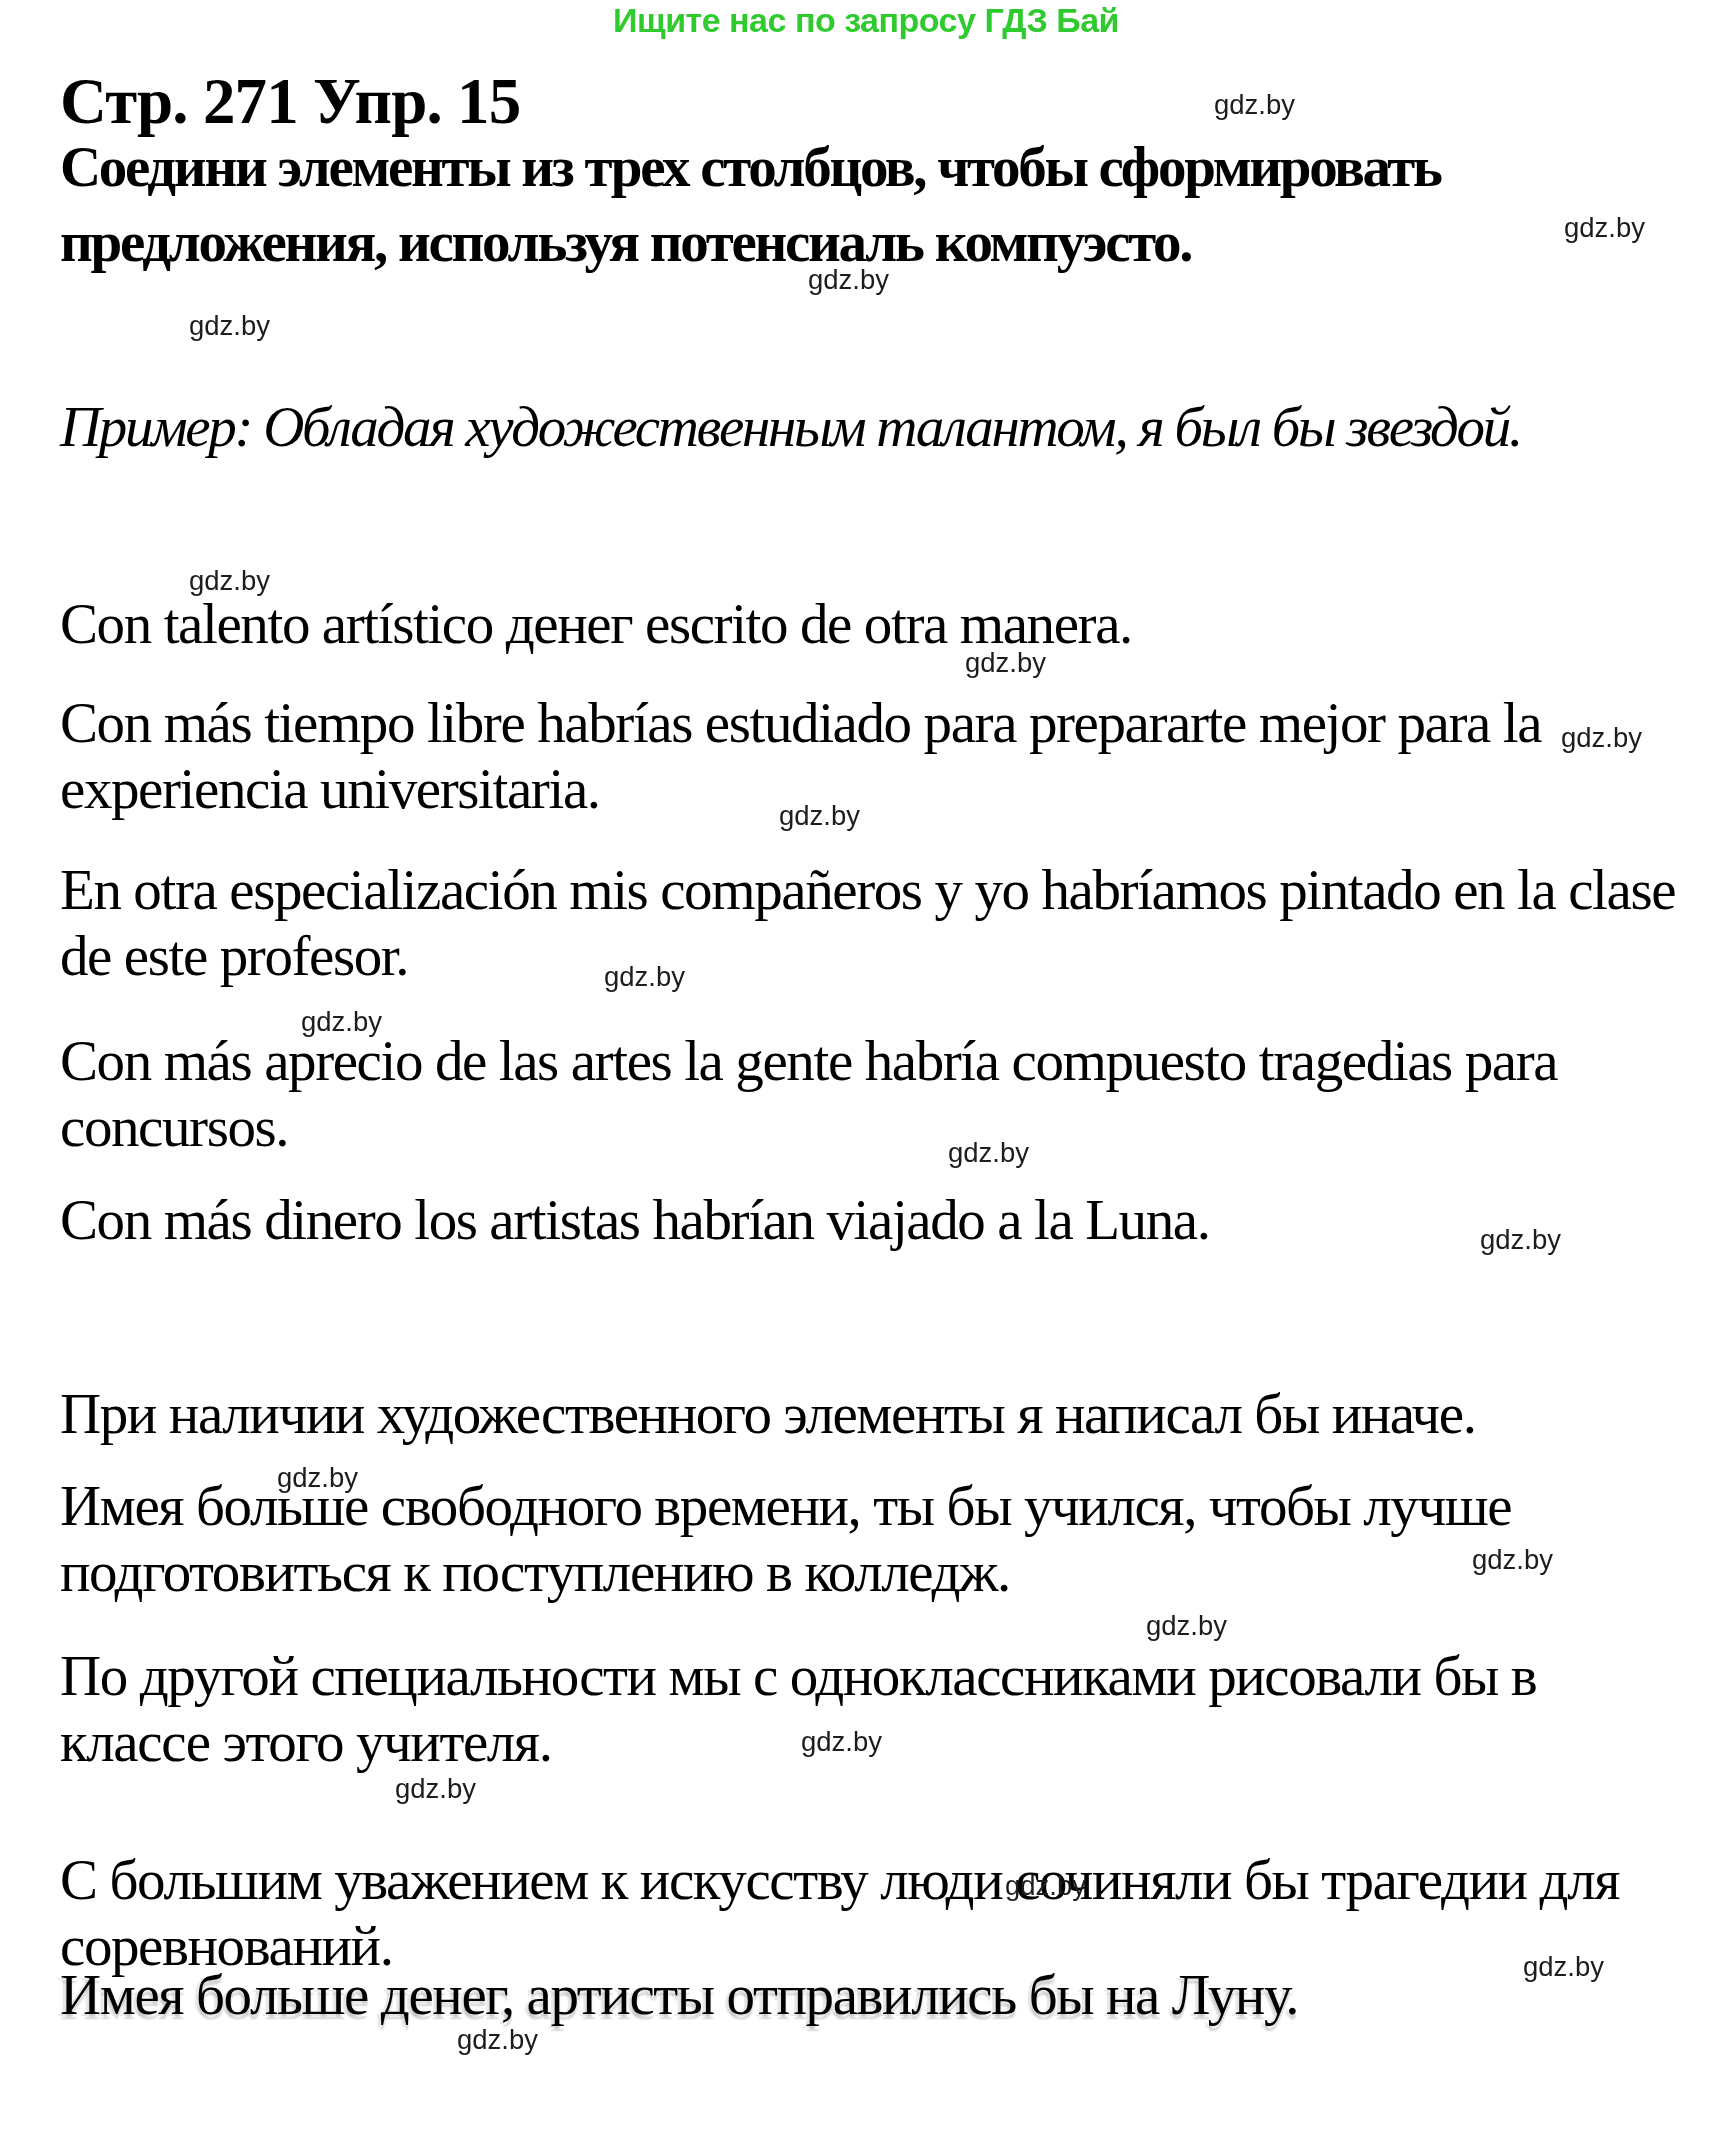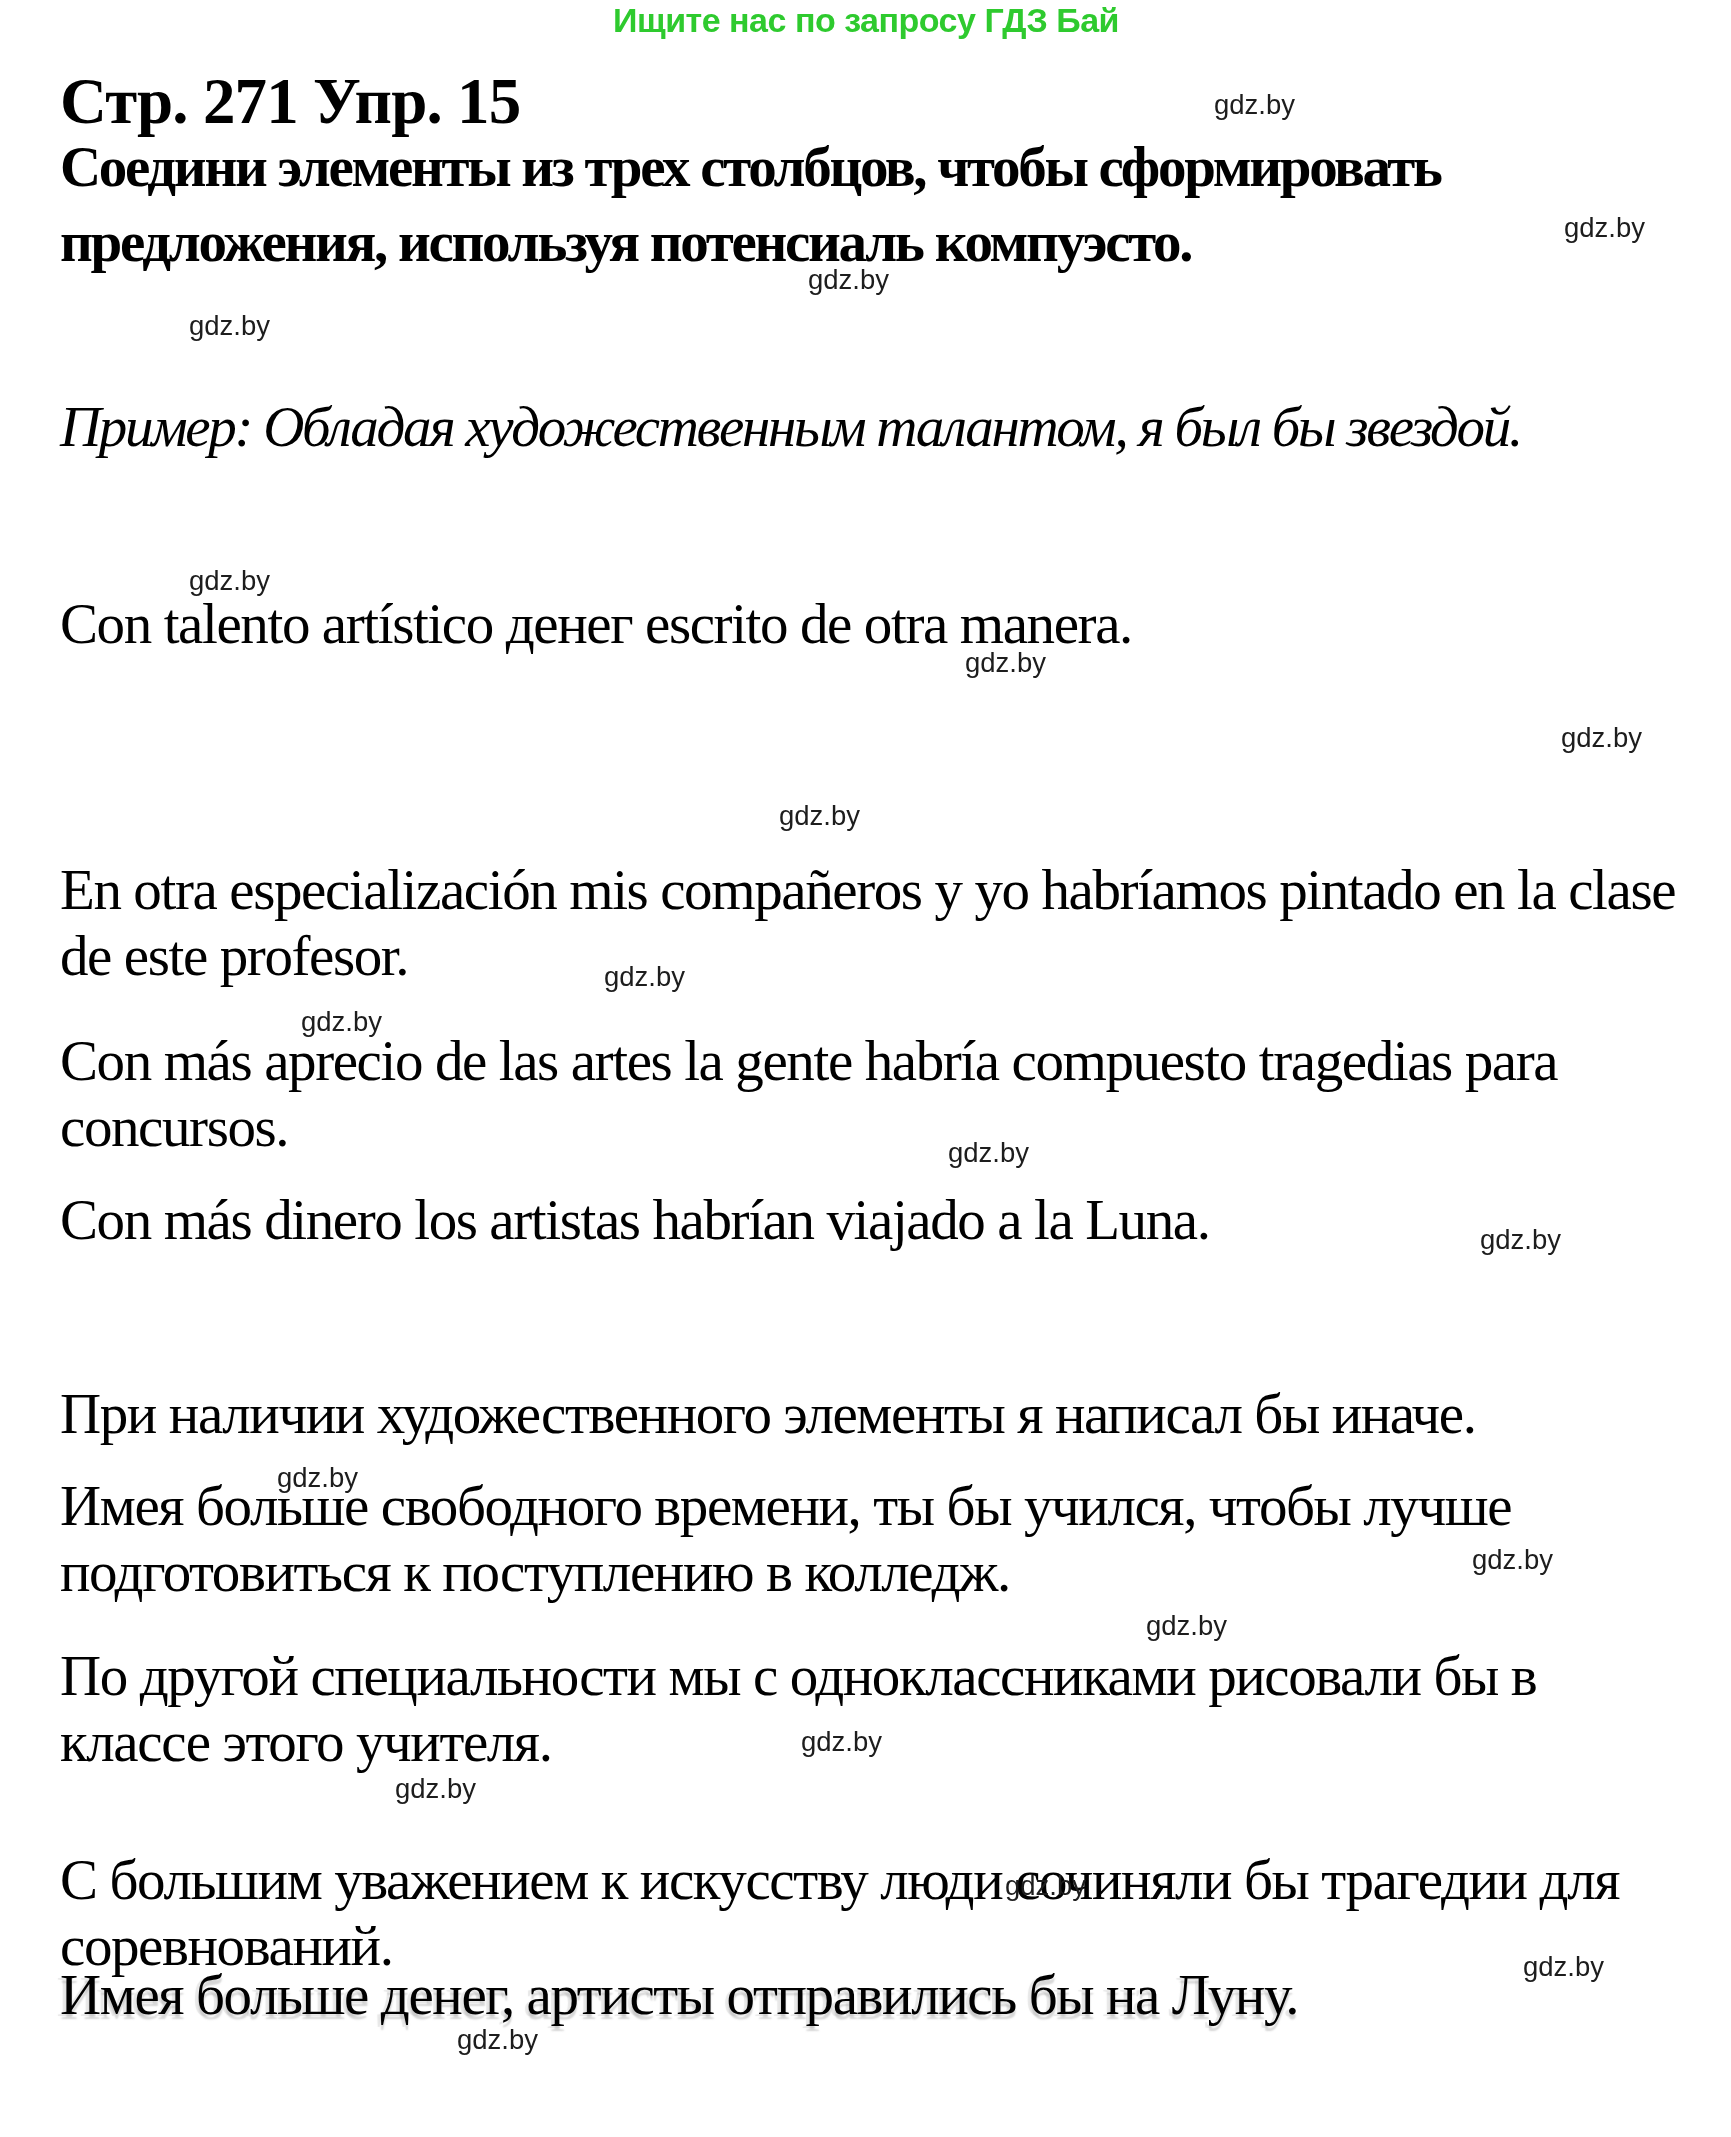--- a/index.html
+++ b/index.html
@@ -112,20 +112,22 @@
   <div class="banner" style="color: rgb(46, 202, 46);">Ищите нас по запросу ГДЗ Бай</div>
 
   <h1 class="title">Стр. 271 Упр. 15</h1>
 
   <p class="task">Соедини элементы из трех столбцов, чтобы сформировать
 предложения, используя потенсиаль компуэсто.</p>
 
   <p class="example">Пример: Обладая художественным талантом, я был бы звездой.</p>
 
   <p class="para p-es-0">Con talento artístico денег escrito de otra manera.</p>
+  <p class="para p-es-1">Con más tiempo libre habrías estudiado para prepararte mejor para la
+experiencia universitaria.</p>
   <p class="para p-es-2">En otra especialización mis compañeros y yo habríamos pintado en la clase
 de este profesor.</p>
   <p class="para p-es-3">Con más aprecio de las artes la gente habría compuesto tragedias para
 concursos.</p>
   <p class="para p-es-4">Con más dinero los artistas habrían viajado a la Luna.</p>
 
   <p class="para p-ru-0">При наличии художественного элементы я написал бы иначе.</p>
   <p class="para p-ru-1">Имея больше свободного времени, ты бы учился, чтобы лучше
 подготовиться к поступлению в колледж.</p>
   <p class="para p-ru-2">По другой специальности мы с одноклассниками рисовали бы в

